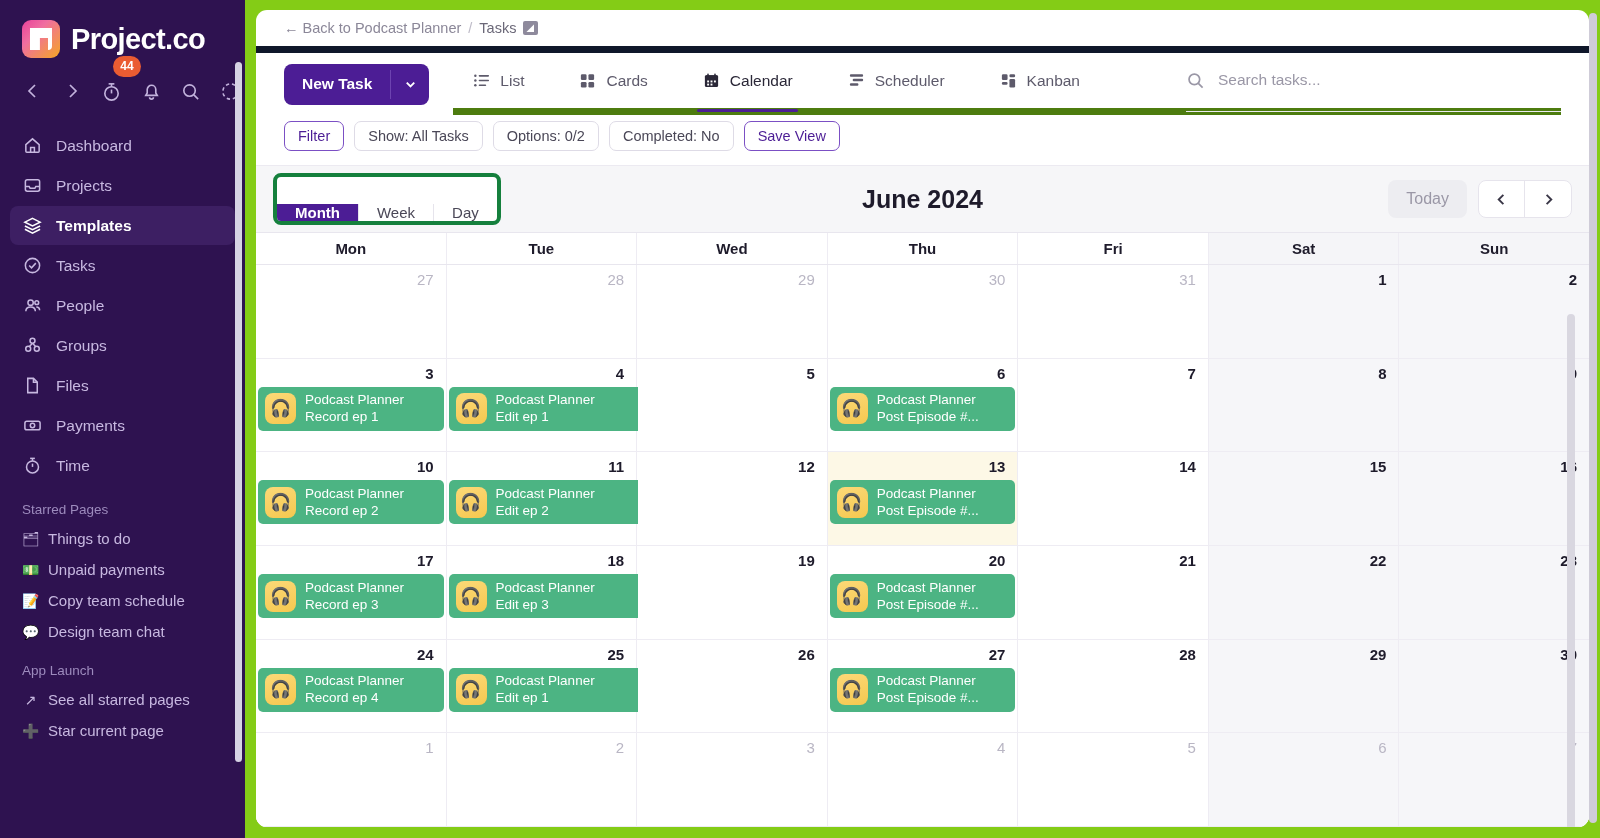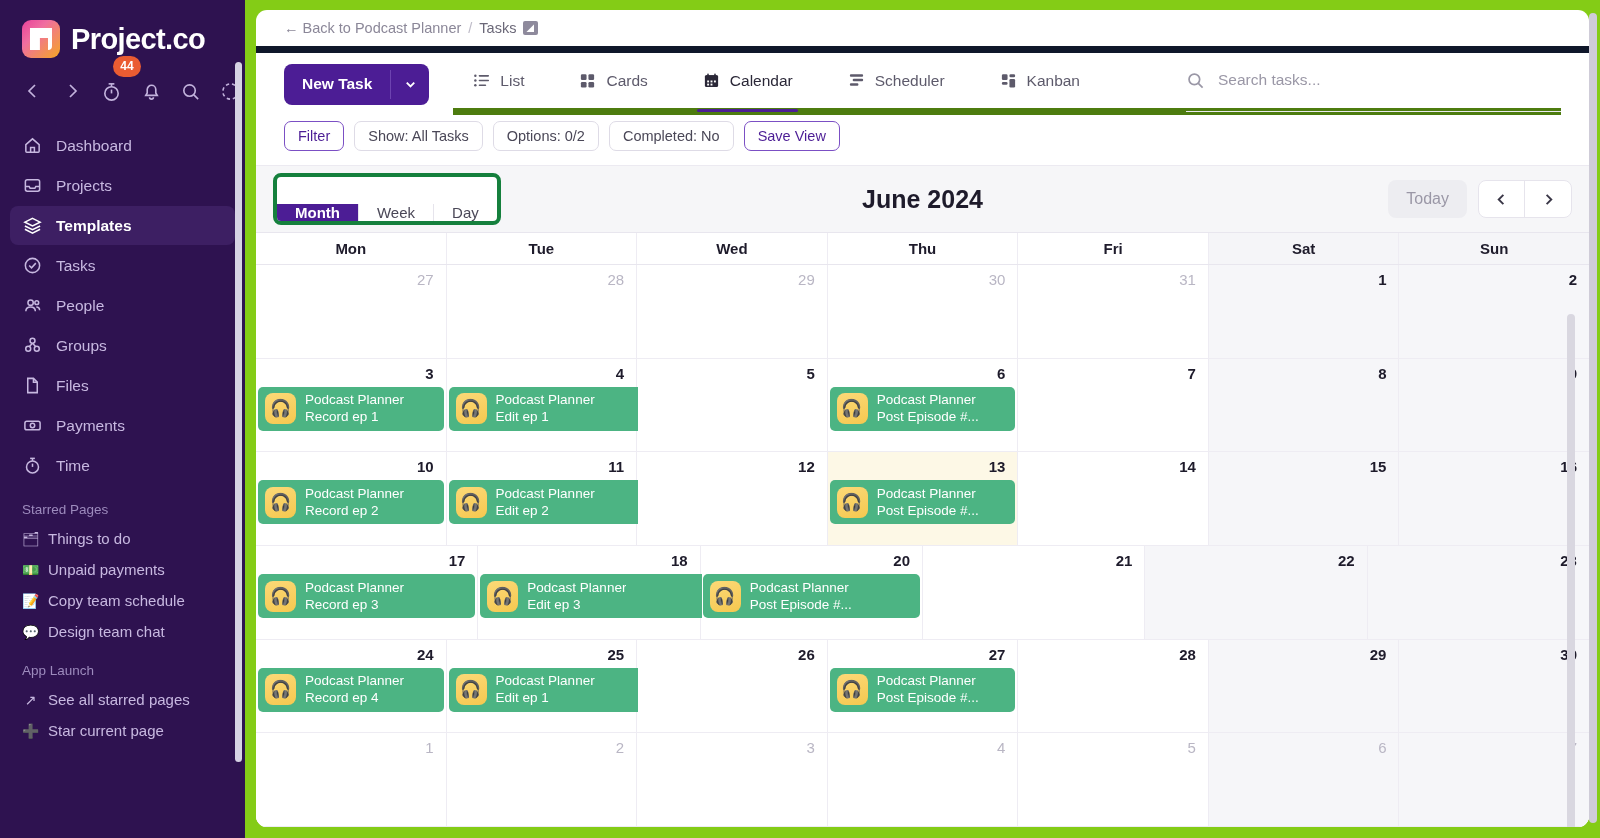--- a/index.html
+++ b/index.html
@@ -599,20 +599,23 @@
                   <div class="daynum">18</div>
                   <div class="ev span">
                     <div class="ev-ico">🎧</div>
                     <div class="ev-txt">
                       <div class="ev-proj">Podcast Planner</div>
                       <div class="ev-name">Edit ep 3</div>
                     </div>
                   </div>
                 </div>
                 <div class="day">
+                  <div class="daynum">19</div>
+                </div>
+                <div class="day">
                   <div class="daynum">20</div>
                   <div class="ev">
                     <div class="ev-ico">🎧</div>
                     <div class="ev-txt">
                       <div class="ev-proj">Podcast Planner</div>
                       <div class="ev-name">Post Episode #...</div>
                     </div>
                   </div>
                 </div>
                 <div class="day">

